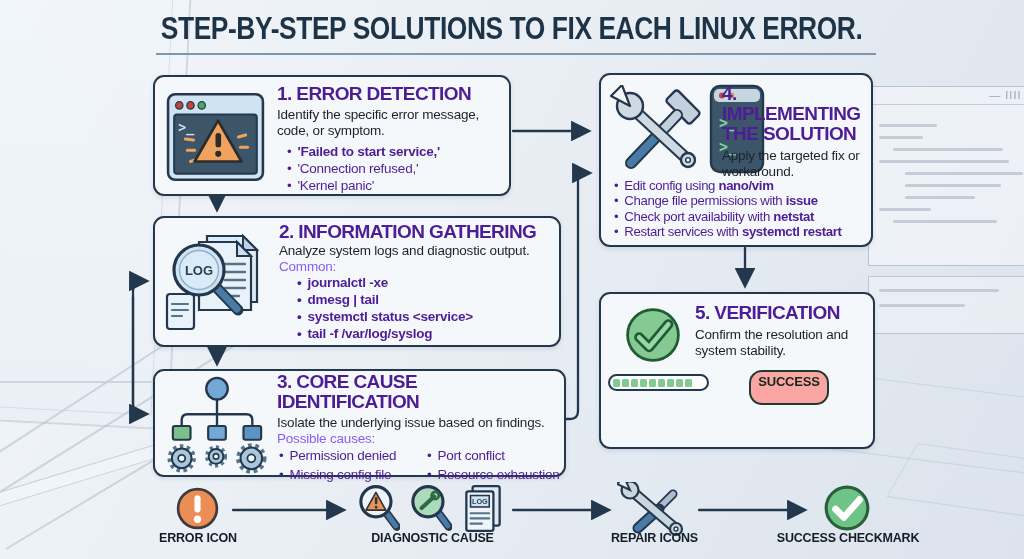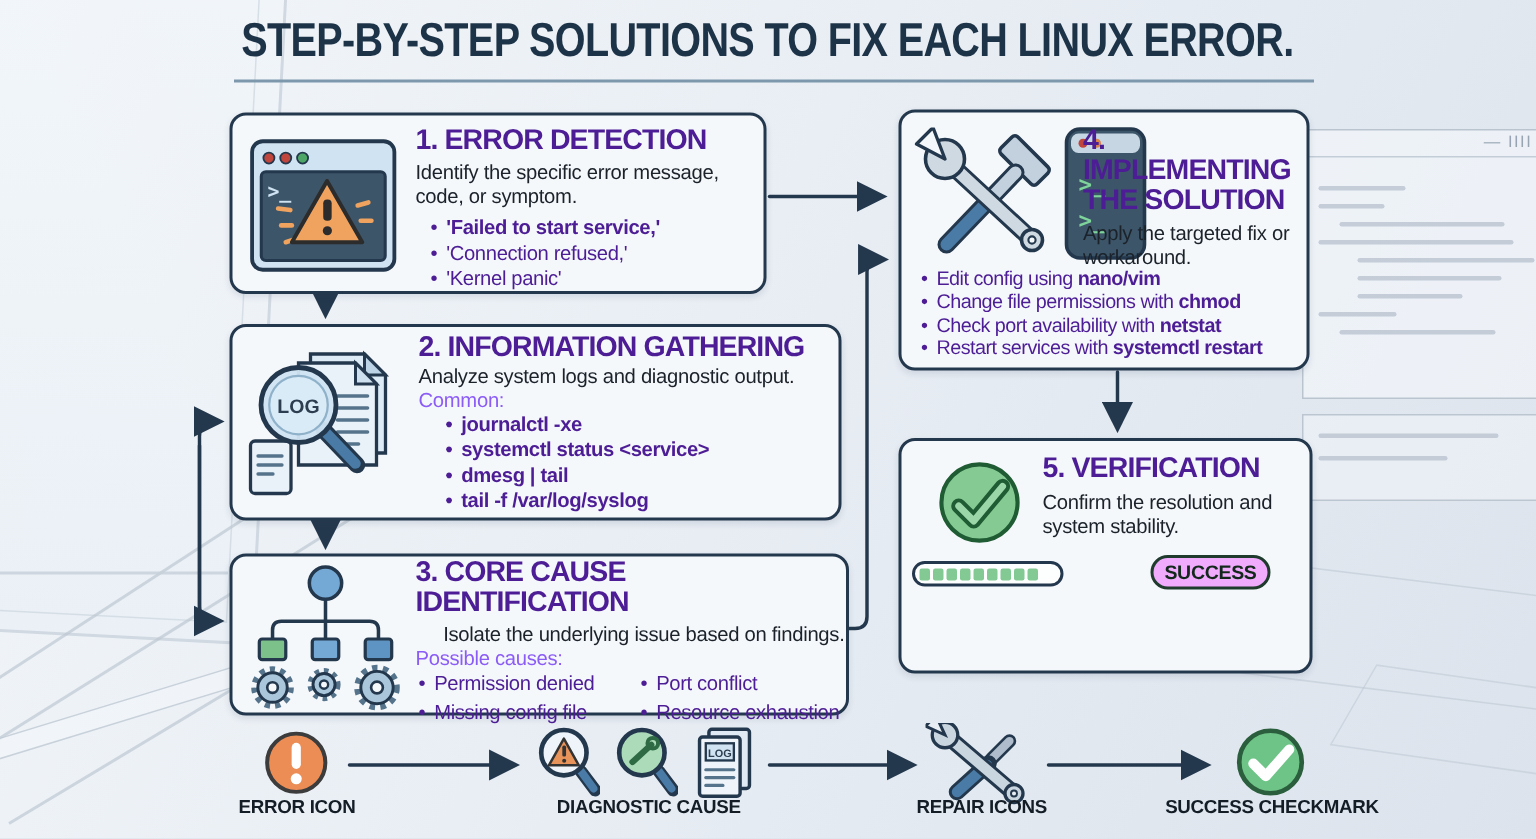--- a/index.html
+++ b/index.html
@@ -63,21 +63,21 @@
   #box4 .txtcol{left:121px;top:9px;width:150px;}
   #box4 .bullets{position:absolute;left:11px;top:103px;width:258px;}
   #box4 .blt{font-size:13.2px;line-height:1.16;letter-spacing:-.35px;}
   
   #box5 .txtcol{left:94px;top:9px;width:175px;}
   #box5 .bullets{position:absolute;left:8px;top:102px;width:264px;}
   #box5 .blt{font-size:13.2px;line-height:1.25;letter-spacing:-.35px;}
   .progress-row{position:absolute;left:7px;top:76px;width:262px;height:24px;}
   .pbar{position:absolute;left:0;top:4px;width:101px;height:17px;background:#fdfefe;border:2.2px solid #24384d;border-radius:10px;box-sizing:border-box;display:flex;align-items:center;gap:2px;padding:0 3px;}
   .pseg{width:7px;height:8px;background:#82c993;border-radius:1.5px;}
-  .success-pill{position:absolute;left:159px;top:0;width:80px;height:23px;background:#f0abfc;border:2.2px solid #1f3b2d;border-radius:13px;box-sizing:border-box;text-align:center;font-size:13px;font-weight:bold;color:#12281b;line-height:19px;letter-spacing:-.2px;}
+  .success-pill{position:absolute;left:141px;top:0;width:80px;height:35px;background:#fca5a5;border:2.2px solid #1f3b2d;border-radius:13px;box-sizing:border-box;text-align:center;font-size:13px;font-weight:bold;color:#12281b;line-height:19px;letter-spacing:-.2px;}
   
   .legend-label{position:absolute;z-index:2;font-size:12.5px;font-weight:bold;color:#141d26;text-align:center;letter-spacing:-.2px;}
   .licon{position:absolute;z-index:2;}
   
   #arrows{position:absolute;left:0;top:0;z-index:1;pointer-events:none;}
   svg text{font-family:"DejaVu Sans Mono",monospace;}
 </style>
 </head>
 <body>
 
@@ -193,22 +193,22 @@
         <circle cx="38" cy="42" r="19.5" fill="#d9ebf7" stroke="#8fb1c9" stroke-width="1.5"></circle>
         <text x="38" y="47" text-anchor="middle" font-size="13" font-weight="bold" fill="#2c3e50" style="font-family:'Liberation Sans',sans-serif;">LOG</text>
       </svg>
     </div>
     <div class="txtcol">
       <div class="hd">2. INFORMATION GATHERING</div>
       <div class="desc" style="margin-top:1px;">Analyze system logs and diagnostic output.</div>
       <div class="lbl">Common:</div>
       <div style="margin-top:1px;margin-left:16px;">
         <div class="blt"><span class="b">journalctl -xe</span></div>
+        <div class="blt"><span class="b">dmesg | tail</span></div>
         <div class="blt"><span class="b">systemctl status &lt;service&gt;</span></div>
-        <div class="blt"><span class="b">dmesg | tail</span></div>
         <div class="blt"><span class="b">tail -f /var/log/syslog</span></div>
       </div>
     </div>
   </div>
 
   <div class="box" id="box3">
     <div class="icon-slot" style="left:4px;top:4px;">
       <svg width="116" height="102" viewBox="0 0 118 104">
         <g stroke="#24384d" stroke-width="2.4" fill="none">
           <path d="M59,25 V52"></path>
@@ -230,21 +230,21 @@
         </g>
         <g>
           <circle cx="94" cy="85" r="13" fill="none" stroke="#55748c" stroke-width="5" stroke-dasharray="3.6 3.6"></circle>
           <circle cx="94" cy="85" r="11" fill="#a9c6da" stroke="#24384d" stroke-width="2"></circle>
           <circle cx="94" cy="85" r="4" fill="#f5f8fb" stroke="#24384d" stroke-width="1.8"></circle>
         </g>
       </svg>
     </div>
     <div class="txtcol">
       <div class="hd">3. CORE CAUSE IDENTIFICATION</div>
-      <div class="desc" style="margin-top:3px;white-space:nowrap;text-align:right;">Isolate the underlying issue based on findings.</div>
+      <div class="desc" style="margin-top:3px;white-space:nowrap;">Isolate the underlying issue based on findings.</div>
       <div class="lbl">Possible causes:</div>
       <div class="cause-grid">
         <div class="blt"><span>Permission denied</span></div>
         <div class="blt"><span>Port conflict</span></div>
         <div class="blt"><span>Missing config file</span></div>
         <div class="blt"><span>Resource exhaustion</span></div>
       </div>
     </div>
   </div>
 
@@ -272,21 +272,21 @@
         <text x="10" y="44" font-size="15" font-weight="bold" fill="#7ed49a">&gt;_</text>
         <text x="10" y="68" font-size="15" font-weight="bold" fill="#7ed49a">&gt;_</text>
       </svg>
     </div>
     <div class="txtcol">
       <div class="hd">4. IMPLEMENTING THE SOLUTION</div>
       <div class="desc" style="margin-top:4px;">Apply the targeted fix or workaround.</div>
     </div>
     <div class="bullets">
       <div class="blt"><span>Edit config using </span><span class="b">nano/vim</span></div>
-      <div class="blt"><span>Change file permissions with </span><span class="b">chmod</span></div>
+      <div class="blt"><span>Change file permissions with </span><span class="b">issue</span></div>
       <div class="blt"><span>Check port availability with </span><span class="b">netstat</span></div>
       <div class="blt"><span>Restart services with </span><span class="b">systemctl restart</span></div>
     </div>
   </div>
 
   <div class="box" id="box5">
     <div class="icon-slot" style="left:22px;top:11px;">
       <svg width="60" height="60" viewBox="0 0 78 78">
         <circle cx="39" cy="39" r="33" fill="#85c993" stroke="#1f5c33" stroke-width="3.6"></circle>
         <path d="M21,42 L34,55 L59,25" fill="none" stroke="#1f5c33" stroke-width="13" stroke-linecap="round" stroke-linejoin="round"></path>

